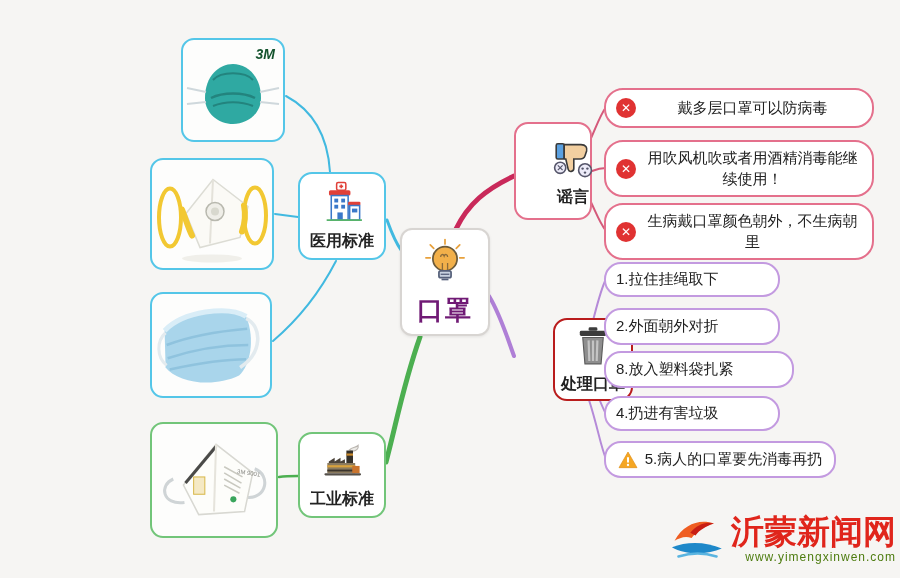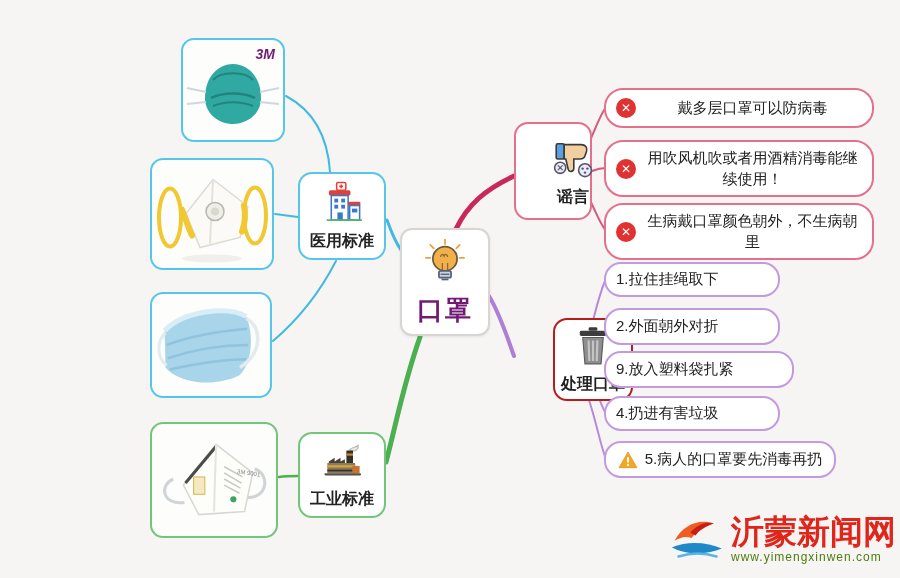--- a/index.html
+++ b/index.html
@@ -21,42 +21,42 @@
   .disposal-node{left:514px;top:318px;width:80px;height:83px;border:2px solid #b91c1c;margin-left:39px;}
 
   .imgbox{position:absolute;background:#fdfdfc;box-sizing:border-box;border-radius:13px;overflow:hidden;}
   .imgbox svg{display:block;width:100%;height:100%;}
   .maskbox-cyan{border:2px solid #54c6e8;}
   .maskbox-green{border:2px solid #72c579;}
   .mask1{left:181px;top:38px;width:104px;height:104px;}
   .mask2{left:150px;top:158px;width:124px;height:112px;}
   .mask3{left:150px;top:292px;width:122px;height:106px;}
   .mask4{left:150px;top:422px;width:128px;height:116px;}
-  .brand3m{position:absolute;right:8px;top:6px;color:#701a75;font-weight:bold;font-size:14px;font-style:italic;}
+  .brand3m{position:absolute;right:8px;top:6px;color:#14532d;font-weight:bold;font-size:14px;font-style:italic;}
   .brand9001{position:absolute;right:16px;top:46px;color:#8a8a84;font-size:6px;transform:rotate(8deg);}
 
   .leaf{position:absolute;background:#fff;box-sizing:border-box;display:flex;align-items:center;
         justify-content:center;gap:7px;font-size:15px;color:#222;text-align:center;line-height:1.35;}
   .rumor{border:2px solid #e4708c;border-radius:19px;padding:4px 10px;}
   .step{border:2px solid #c39ae0;border-radius:17px;padding:4px 10px;justify-content:flex-start;text-align:left;}
   .r1{left:604px;top:88px;width:270px;height:40px;}
   .r2{left:604px;top:140px;width:270px;height:57px;}
   .r3{left:604px;top:203px;width:270px;height:57px;}
   .s1{left:604px;top:262px;width:176px;height:35px;}
   .s2{left:604px;top:308px;width:176px;height:37px;}
   .s3{left:604px;top:351px;width:190px;height:37px;}
   .s4{left:604px;top:396px;width:176px;height:35px;}
   .s5{left:604px;top:441px;width:232px;height:37px;justify-content:center;}
 
   .xicon{flex:0 0 auto;width:20px;height:20px;border-radius:50%;background:#e03232;color:#fff;
          display:flex;align-items:center;justify-content:center;font-size:12px;font-weight:bold;line-height:1;}
   .rumor-text{flex:1;}
 
   .watermark{position:absolute;left:668px;top:506px;width:228px;height:68px;display:flex;align-items:center;gap:4px;}
-  .wm-text{display:flex;flex-direction:column;align-items:flex-start;}
+  .wm-text{display:flex;flex-direction:column;align-items:flex-end;}
   .wm-title{font-family:"Liberation Serif","DejaVu Serif",serif;font-weight:bold;font-size:33px;
             color:#e0251b;white-space:nowrap;line-height:1;}
   .wm-url{font-size:12px;color:#4d7c0f;letter-spacing:1px;margin-top:1px;}
 </style>
 </head>
 <body>
 
 <div class="canvas">
 
   <svg class="connectors" viewBox="0 0 900 578">
@@ -222,21 +222,21 @@
     <span class="rumor-text">生病戴口罩颜色朝外，不生病朝里</span>
   </div>
 
   <div class="leaf step s1">
     <span>1.拉住挂绳取下</span>
   </div>
   <div class="leaf step s2">
     <span>2.外面朝外对折</span>
   </div>
   <div class="leaf step s3">
-    <span>9.放入塑料袋扎紧</span>
+    <span>8.放入塑料袋扎紧</span>
   </div>
   <div class="leaf step s4">
     <span>4.扔进有害垃圾</span>
   </div>
   <div class="leaf step s5">
     <svg width="20" height="18" viewBox="0 0 60 54">
       <path d="M30,3 L57,50 L3,50 Z" fill="#f5a623" stroke="#e08c12" stroke-width="2" stroke-linejoin="round"></path>
       <rect x="27" y="18" width="6" height="17" rx="3" fill="#fff"></rect>
       <circle cx="30" cy="42" r="3.5" fill="#fff"></circle>
     </svg>

